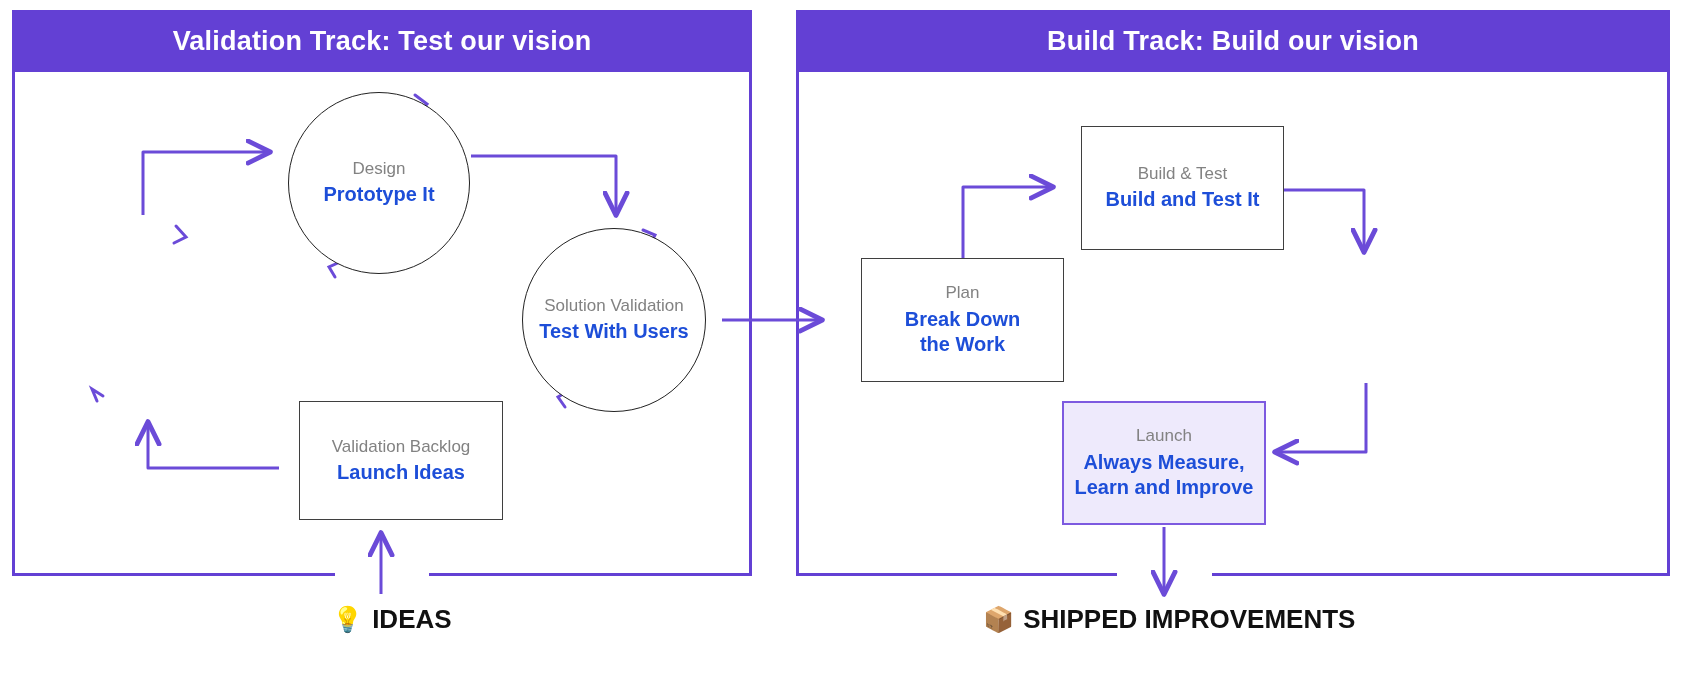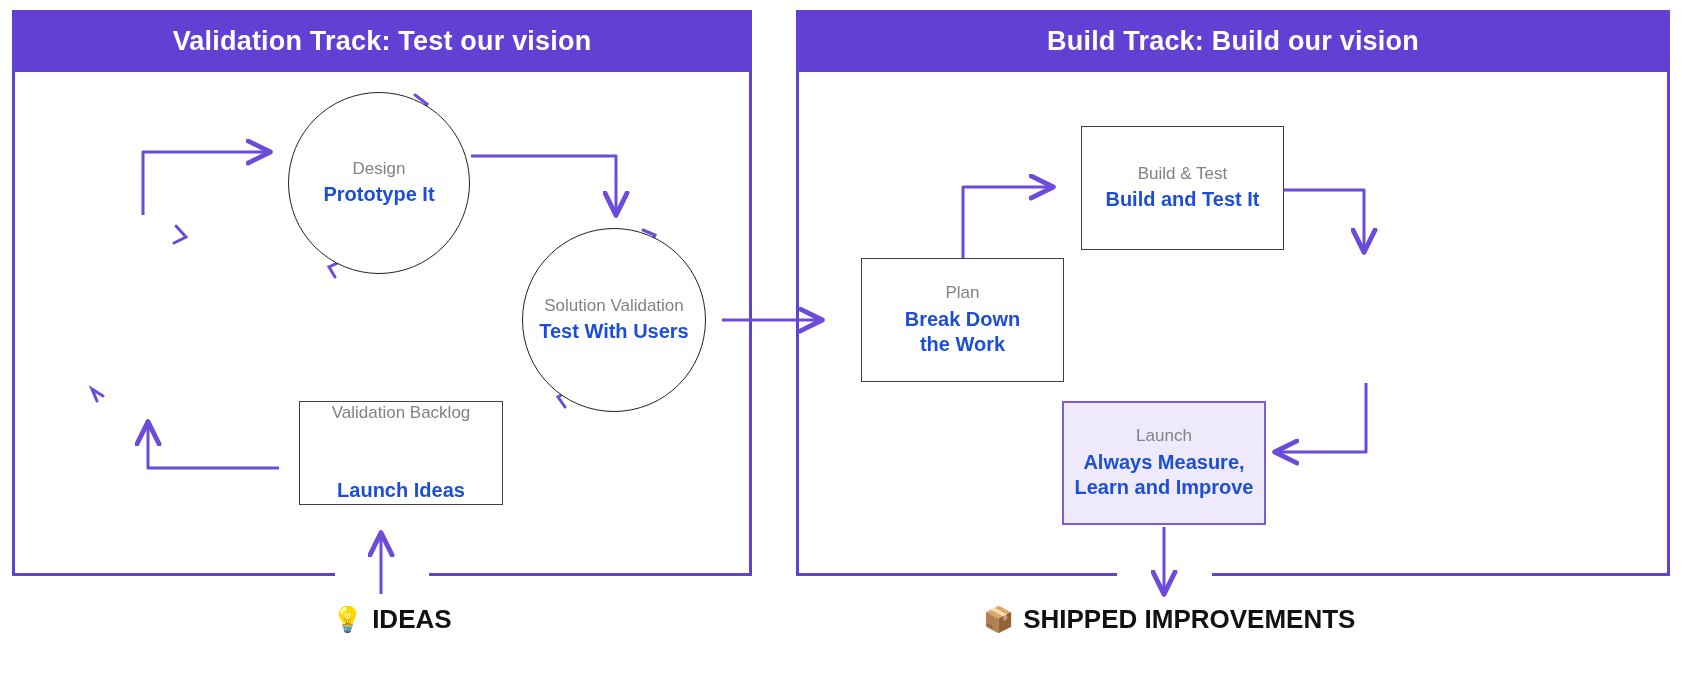--- a/index.html
+++ b/index.html
@@ -179,21 +179,21 @@
   <div class="node circle" style="left:288px; top:92px; width:182px; height:182px;">
     <div class="kicker">Design</div>
     <div class="title">Prototype It</div>
   </div>
 
   <div class="node circle" style="left:522px; top:228px; width:184px; height:184px;">
     <div class="kicker">Solution Validation</div>
     <div class="title">Test With Users</div>
   </div>
 
-  <div class="node box" style="left:279px; top:401px; width:204px; height:104px;justify-content:space-between;">
+  <div class="node box" style="left:279px; top:401px; width:204px; height:119px;">
     <div class="kicker">Validation Backlog</div>
     <div class="title">Launch Ideas</div>
   </div>
 
   <div class="node box" style="left:841px; top:258px; width:203px; height:124px;">
     <div class="kicker">Plan</div>
     <div class="title">Break Down
 the Work</div>
   </div>
 

